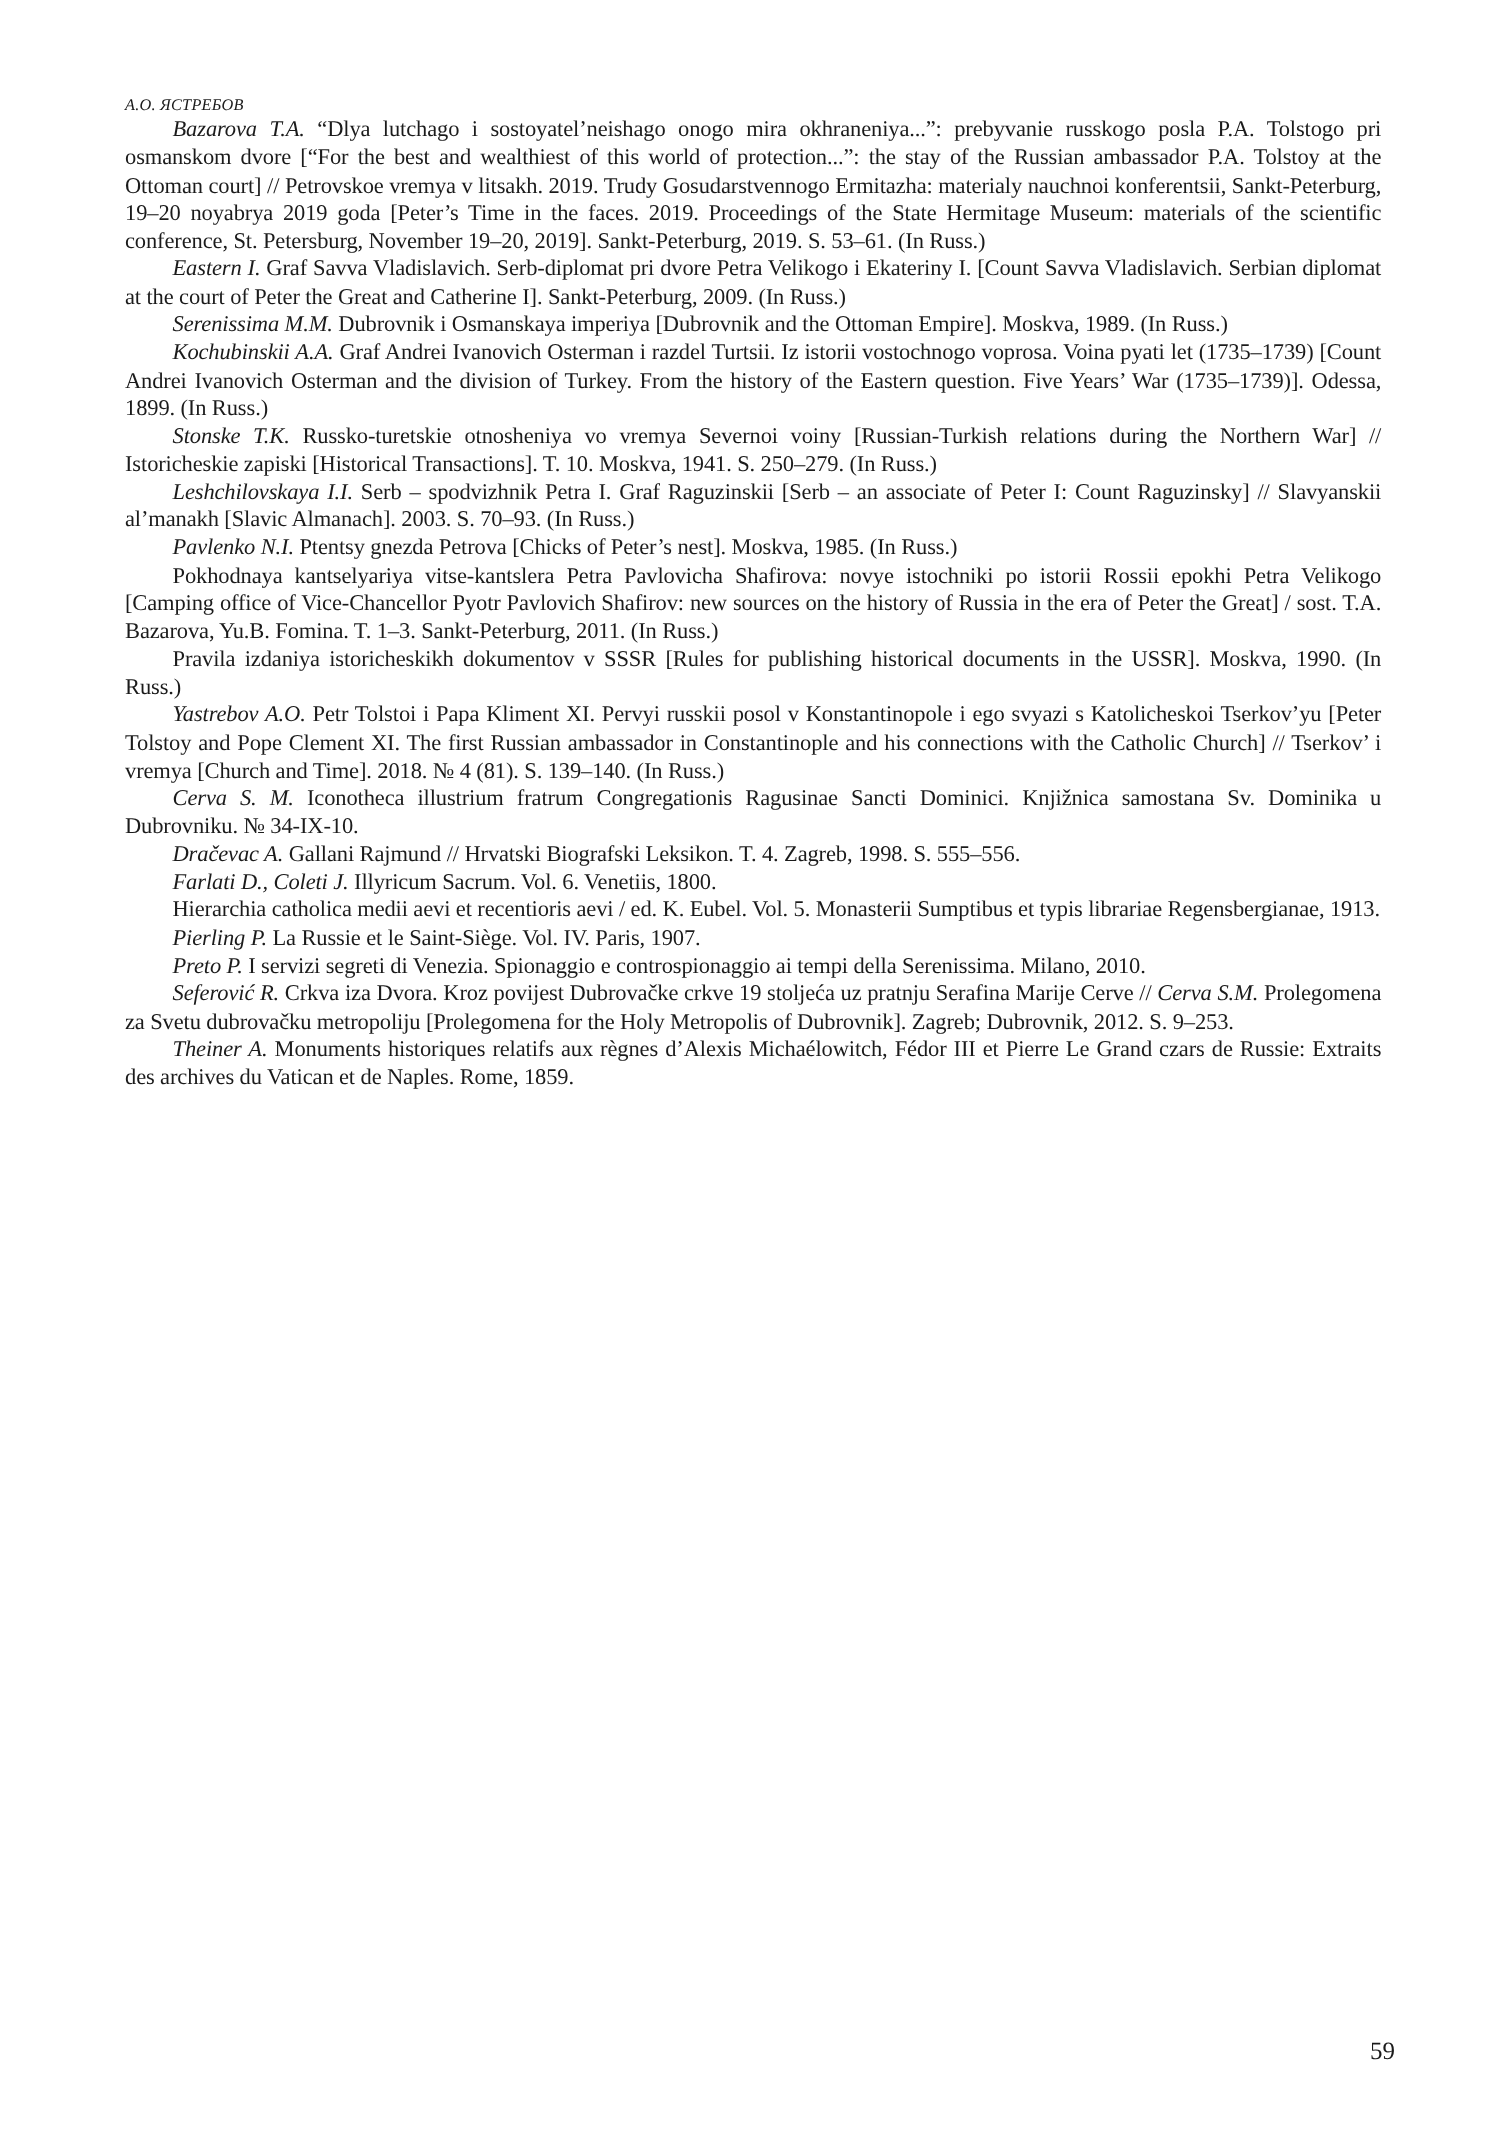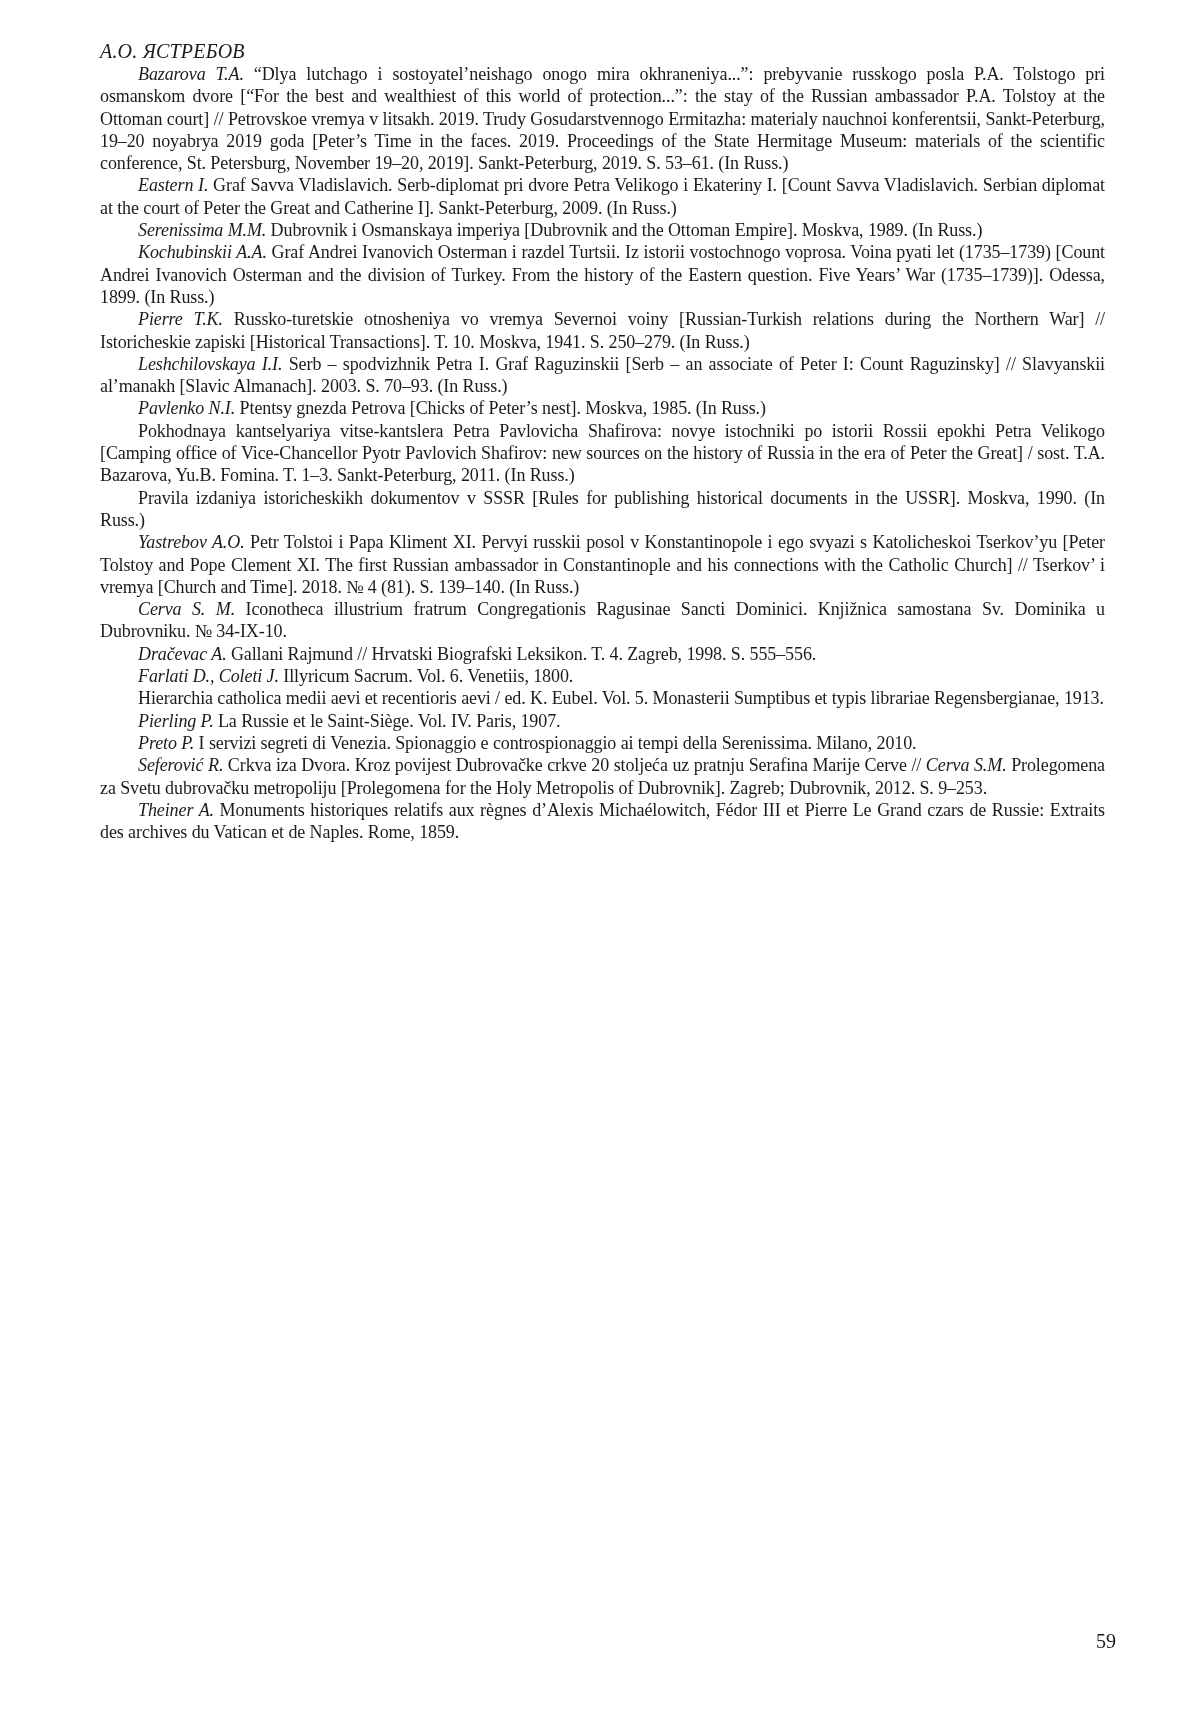--- a/index.html
+++ b/index.html
@@ -21,23 +21,24 @@
   }
   .content {
     margin-left: 100px;
     margin-right: 95px;
   }
   .running-head {
     display: flex;
     justify-content: space-between;
     align-items: baseline;
     padding-top: 40px;
-    font-size: 20px;
+    font-size: 13px;
     letter-spacing: 0.2px;
     white-space: nowrap;
+    margin-top: 36px;
   }
   .running-head .author {
     font-style: italic;
   }
   .references-heading {
     text-align: center;
     font-weight: bold;
     font-size: 19px;
     margin-top: 26px;
     margin-bottom: 18px;
@@ -69,32 +70,32 @@
     <div class="running-head">
       <span class="author">А.О. ЯСТРЕБОВ</span>
     </div>
 
 
     <div class="ref-list">
         <p class="ref"><i>Bazarova T.A.</i><span> “Dlya lutchago i sostoyatel’neishago onogo mira okhraneniya...”: prebyvanie russkogo posla P.A. Tolstogo pri osmanskom dvore [“For the best and wealthiest of this world of protection...”: the stay of the Russian ambassador P.A. Tolstoy at the Ottoman court] // Petrovskoe vremya v litsakh. 2019. Trudy Gosudarstvennogo Ermitazha: materialy nauchnoi konferentsii, Sankt-Peterburg, 19–20 noyabrya 2019 goda [Peter’s Time in the faces. 2019. Proceedings of the State Hermitage Museum: materials of the scientific conference, St. Petersburg, November 19–20, 2019]. Sankt-Peterburg, 2019. S. 53–61. (In Russ.)</span></p>
         <p class="ref"><i>Eastern I.</i><span> Graf Savva Vladislavich. Serb-diplomat pri dvore Petra Velikogo i Ekateriny I. [Count Savva Vladislavich. Serbian diplomat at the court of Peter the Great and Catherine I]. Sankt-Peterburg, 2009. (In Russ.)</span></p>
         <p class="ref"><i>Serenissima M.M.</i><span> Dubrovnik i Osmanskaya imperiya [Dubrovnik and the Ottoman Empire]. Moskva, 1989. (In Russ.)</span></p>
         <p class="ref"><i>Kochubinskii A.A.</i><span> Graf Andrei Ivanovich Osterman i razdel Turtsii. Iz istorii vostochnogo voprosa. Voina pyati let (1735–1739) [Count Andrei Ivanovich Osterman and the division of Turkey. From the history of the Eastern question. Five Years’ War (1735–1739)]. Odessa, 1899. (In Russ.)</span></p>
-        <p class="ref"><i>Pierre T.K.</i><span> Russko-turetskie otnosheniya vo vremya Severnoi voiny [Russian-Turkish relations during the Northern War] // Istoricheskie zapiski [Historical Transactions]. T. 10. Moskva, 1941. S. 250–279. (In Russ.)</span></p>
+        <p class="ref"><i>Stonske T.K.</i><span> Russko-turetskie otnosheniya vo vremya Severnoi voiny [Russian-Turkish relations during the Northern War] // Istoricheskie zapiski [Historical Transactions]. T. 10. Moskva, 1941. S. 250–279. (In Russ.)</span></p>
         <p class="ref"><i>Leshchilovskaya I.I.</i><span> Serb – spodvizhnik Petra I. Graf Raguzinskii [Serb – an associate of Peter I: Count Raguzinsky] // Slavyanskii al’manakh [Slavic Almanach]. 2003. S. 70–93. (In Russ.)</span></p>
         <p class="ref"><i>Pavlenko N.I.</i><span> Ptentsy gnezda Petrova [Chicks of Peter’s nest]. Moskva, 1985. (In Russ.)</span></p>
         <p class="ref"><span>Pokhodnaya kantselyariya vitse-kantslera Petra Pavlovicha Shafirova: novye istochniki po istorii Rossii epokhi Petra Velikogo [Camping office of Vice-Chancellor Pyotr Pavlovich Shafirov: new sources on the history of Russia in the era of Peter the Great] / sost. T.A. Bazarova, Yu.B. Fomina. T. 1–3. Sankt-Peterburg, 2011. (In Russ.)</span></p>
         <p class="ref"><span>Pravila izdaniya istoricheskikh dokumentov v SSSR [Rules for publishing historical documents in the USSR]. Moskva, 1990. (In Russ.)</span></p>
         <p class="ref"><i>Yastrebov A.O.</i><span> Petr Tolstoi i Papa Kliment XI. Pervyi russkii posol v Konstantinopole i ego svyazi s Katolicheskoi Tserkov’yu [Peter Tolstoy and Pope Clement XI. The first Russian ambassador in Constantinople and his connections with the Catholic Church] // Tserkov’ i vremya [Church and Time]. 2018. № 4 (81). S. 139–140. (In Russ.)</span></p>
         <p class="ref"><i>Cerva S. M.</i><span> Iconotheca illustrium fratrum Congregationis Ragusinae Sancti Dominici. Knjižnica samostana Sv. Dominika u Dubrovniku. № 34-IX-10.</span></p>
         <p class="ref"><i>Dračevac A.</i><span> Gallani Rajmund // Hrvatski Biografski Leksikon. T. 4. Zagreb, 1998. S. 555–556.</span></p>
         <p class="ref"><i>Farlati D., Coleti J.</i><span> Illyricum Sacrum. Vol. 6. Venetiis, 1800.</span></p>
         <p class="ref"><span>Hierarchia catholica medii aevi et recentioris aevi / ed. K. Eubel. Vol. 5. Monasterii Sumptibus et typis librariae Regensbergianae, 1913.</span></p>
         <p class="ref"><i>Pierling P.</i><span> La Russie et le Saint-Siège. Vol. IV. Paris, 1907.</span></p>
         <p class="ref"><i>Preto P.</i><span> I servizi segreti di Venezia. Spionaggio e controspionaggio ai tempi della Serenissima. Milano, 2010.</span></p>
-        <p class="ref"><i>Seferović R.</i><span> Crkva iza Dvora. Kroz povijest Dubrovačke crkve 20 stoljeća uz pratnju Serafina Marije Cerve // </span><i>Cerva S.M.</i><span> Prolegomena za Svetu dubrovačku metropoliju [Prolegomena for the Holy Metropolis of Dubrovnik]. Zagreb; Dubrovnik, 2012. S. 9–253.</span></p>
+        <p class="ref"><i>Seferović R.</i><span> Crkva iza Dvora. Kroz povijest Dubrovačke crkve 19 stoljeća uz pratnju Serafina Marije Cerve // </span><i>Cerva S.M.</i><span> Prolegomena za Svetu dubrovačku metropoliju [Prolegomena for the Holy Metropolis of Dubrovnik]. Zagreb; Dubrovnik, 2012. S. 9–253.</span></p>
         <p class="ref"><i>Theiner A.</i><span> Monuments historiques relatifs aux règnes d’Alexis Michaélowitch, Fédor III et Pierre Le Grand czars de Russie: Extraits des archives du Vatican et de Naples. Rome, 1859.</span></p>
       </div>
 
   </div>
 
   <div class="page-number">59</div>
 </div>
 
 </body></html>

